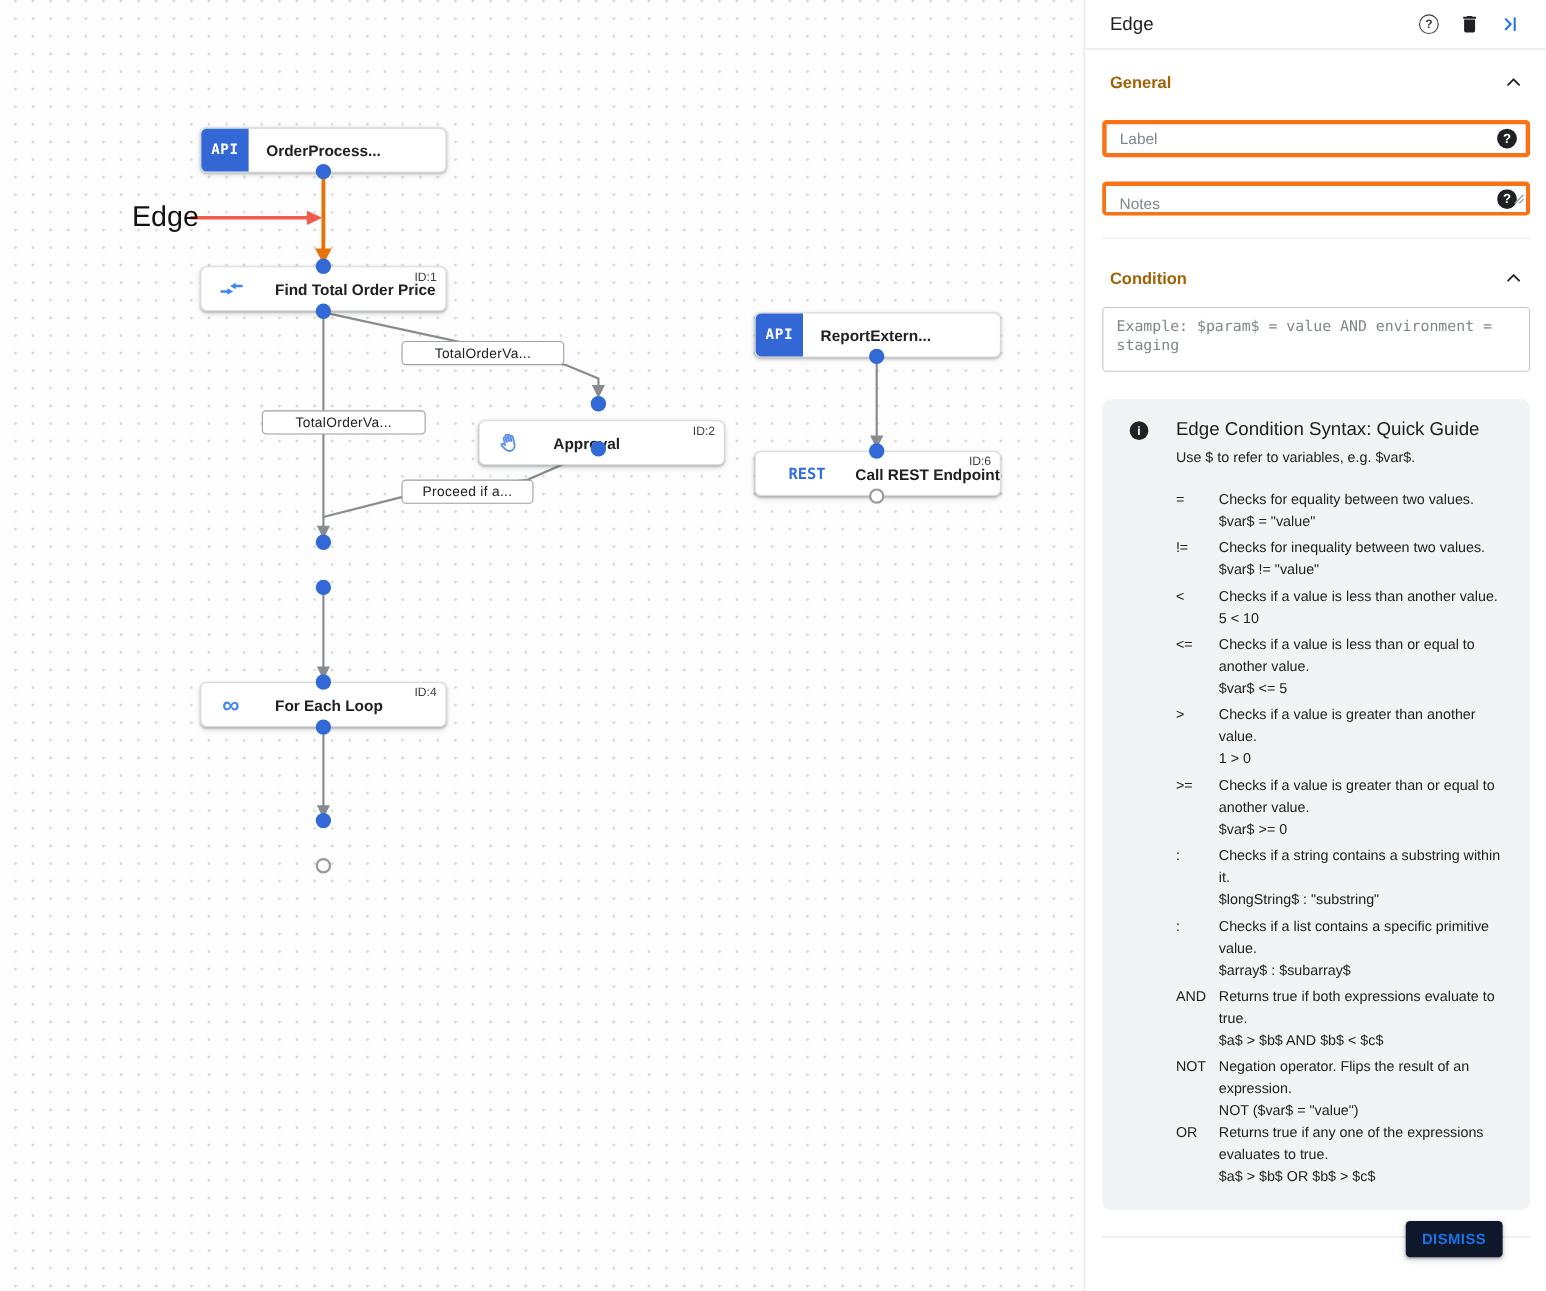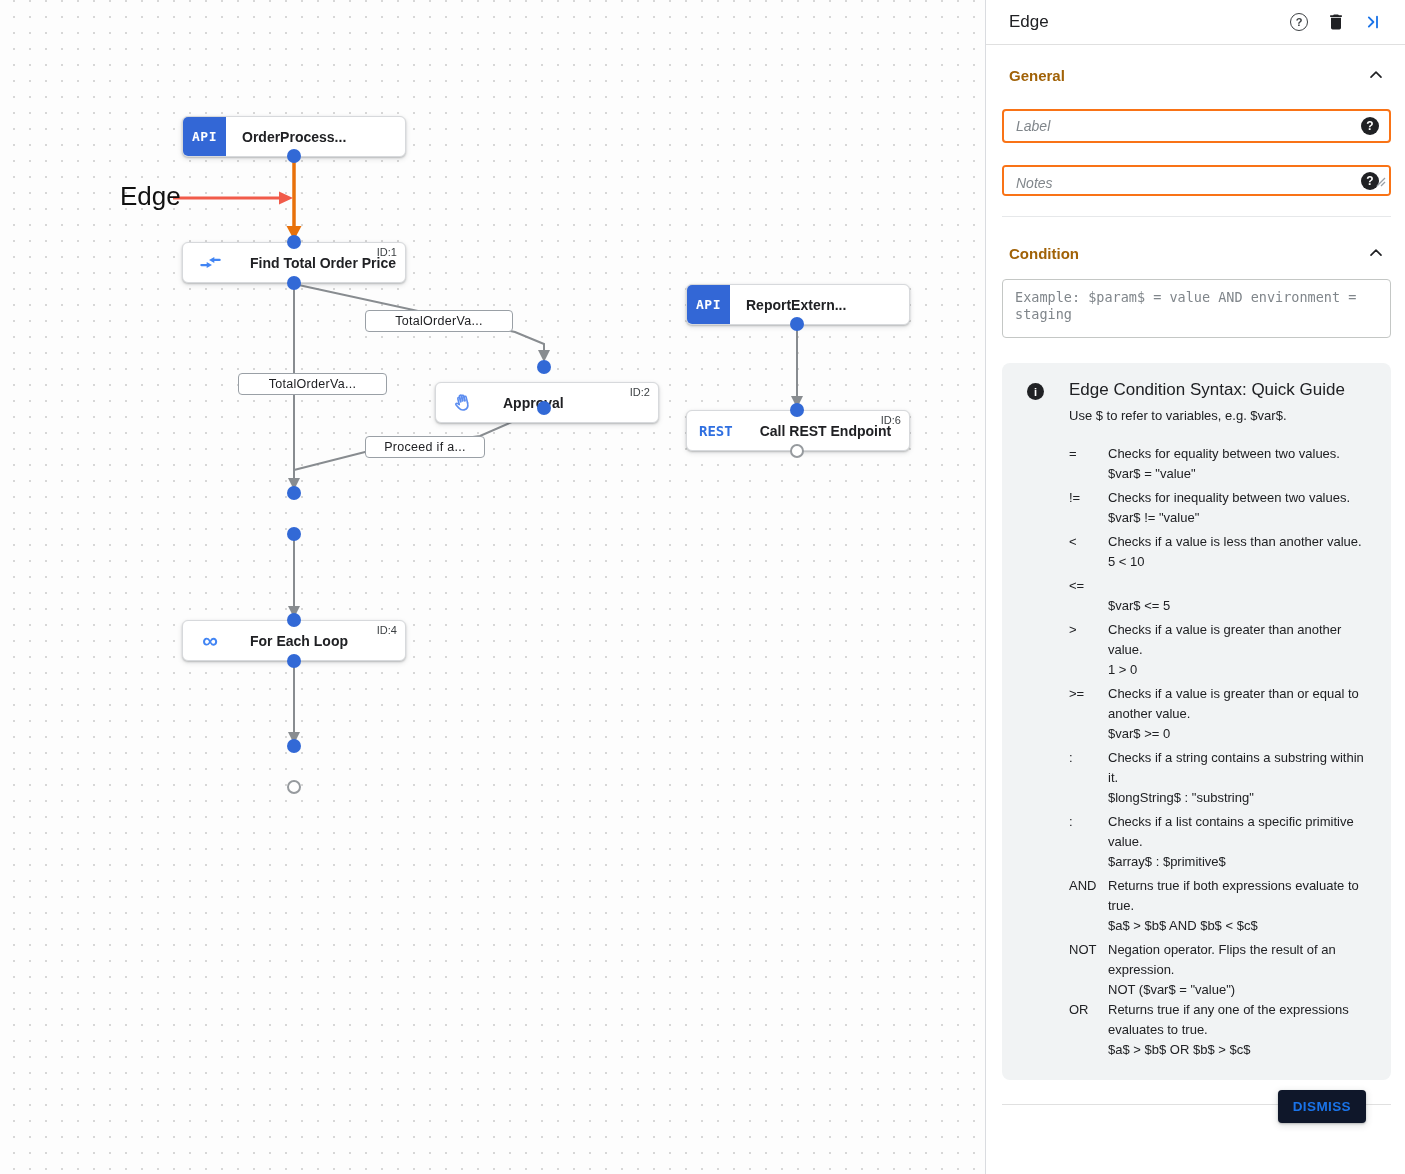--- a/index.html
+++ b/index.html
@@ -54,23 +54,23 @@
   .hicon + .hicon { margin-left:13px; }
   .help-circle { width:18px; height:18px; border:1.7px solid #3c4043; border-radius:50%; display:flex; align-items:center; justify-content:center; font-size:11px; font-weight:bold; color:#3c4043; }
 
   .section { padding:18px 14px 0 16px; }
   .section-head { display:flex; align-items:center; justify-content:space-between; padding:0 3px 0 7px; }
   .section-title { font-size:15px; font-weight:bold; color:#a16207; }
   .general-body { padding-bottom:20px; border-bottom:1px solid #e6e8ea; margin-bottom:4px; }
 
   .field { position:relative; margin-top:22px; }
   .field input, .field textarea {
-    width:100%; border:2px solid #f97316; border-radius:4px; background:#fff;
+    width:100%; border:4px solid #f97316; border-radius:4px; background:#fff;
     font-family:"Liberation Sans", sans-serif; font-size:14px; color:#202124;
-    padding:8px 42px 8px 12px; outline:none; resize:none; display:block;font-style:italic;
+    padding:8px 42px 8px 12px; outline:none; resize:none; display:block;
   }
   .field input { height:34px; }
   .field textarea.notes { height:31px; }
   .q-badge {
     position:absolute; right:12px; top:50%; transform:translateY(-50%);
     width:18px; height:18px; border-radius:50%; background:#202124; color:#fff;
     display:flex; align-items:center; justify-content:center; font-size:12px; font-weight:bold;
   }
   .resize-handle { position:absolute; right:5px; bottom:5px; }
 
@@ -185,21 +185,21 @@
     </span>
     <span class="node-title">For Each Loop</span>
   </div>
 
 
   <div class="node" style="left:686px;top:284px;">
     <span class="api-badge">API</span>
     <span class="node-title">ReportExtern...</span>
   </div>
 
-  <div class="node" style="left:686px;top:410px;">
+  <div class="node" style="left:686px;top:410px;justify-content:flex-end;">
     <span class="nid">ID:6</span>
     <span class="rest-badge">REST</span>
     <span class="node-title">Call REST Endpoint</span>
   </div>
 
   <span class="dot" style="left:294px;top:156px;"></span>
   <span class="dot" style="left:294px;top:242px;"></span>
   <span class="dot" style="left:294px;top:283px;"></span>
   <span class="dot" style="left:544px;top:367px;"></span>
   <span class="dot" style="left:544px;top:408px;"></span>
@@ -291,42 +291,42 @@
           <span class="g-body"><span>Checks for inequality between two values.</span><br>
           <span>$var$ != "value"</span></span>
         </div>
         <div class="g-row">
           <span class="g-op">&lt;</span>
           <span class="g-body"><span>Checks if a value is less than another value.</span><br>
           <span>5 &lt; 10</span></span>
         </div>
         <div class="g-row">
           <span class="g-op">&lt;=</span>
-          <span class="g-body"><br>
+          <span class="g-body"><span>Checks if a value is less than or equal to another value.</span><br>
           <span>$var$ &lt;= 5</span></span>
         </div>
         <div class="g-row">
           <span class="g-op">&gt;</span>
           <span class="g-body"><span>Checks if a value is greater than another value.</span><br>
           <span>1 &gt; 0</span></span>
         </div>
         <div class="g-row">
           <span class="g-op">&gt;=</span>
           <span class="g-body"><span>Checks if a value is greater than or equal to another value.</span><br>
           <span>$var$ &gt;= 0</span></span>
         </div>
         <div class="g-row">
           <span class="g-op">:</span>
           <span class="g-body"><span>Checks if a string contains a substring within it.</span><br>
           <span>$longString$ : "substring"</span></span>
         </div>
         <div class="g-row">
           <span class="g-op">:</span>
           <span class="g-body"><span>Checks if a list contains a specific primitive value.</span><br>
-          <span>$array$ : $primitive$</span></span>
+          <span>$array$ : $subarray$</span></span>
         </div>
         <div class="g-row">
           <span class="g-op">AND</span>
           <span class="g-body"><span>Returns true if both expressions evaluate to true.</span><br>
           <span>$a$ &gt; $b$ AND $b$ &lt; $c$</span></span>
         </div>
         <div class="g-row" style="margin-bottom:0;">
           <span class="g-op">NOT</span>
           <span class="g-body"><span>Negation operator. Flips the result of an expression.</span><br>
           <span>NOT ($var$ = "value")</span></span>

